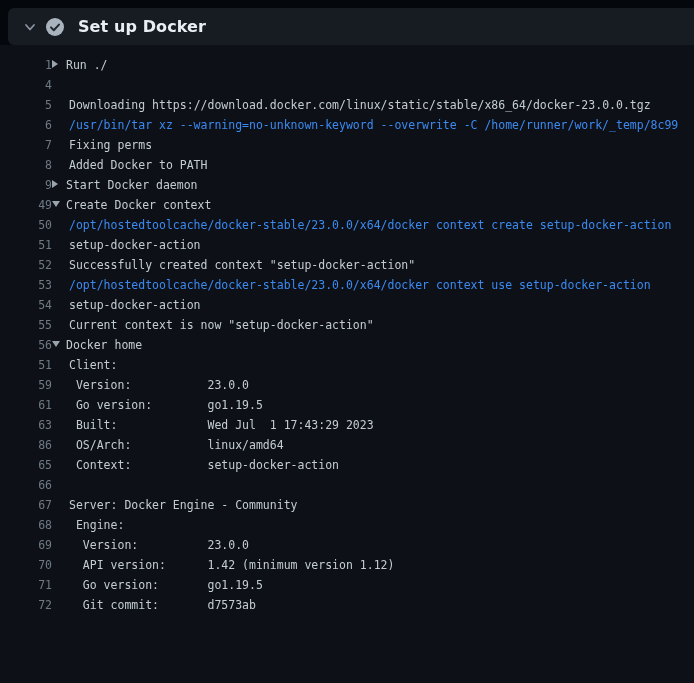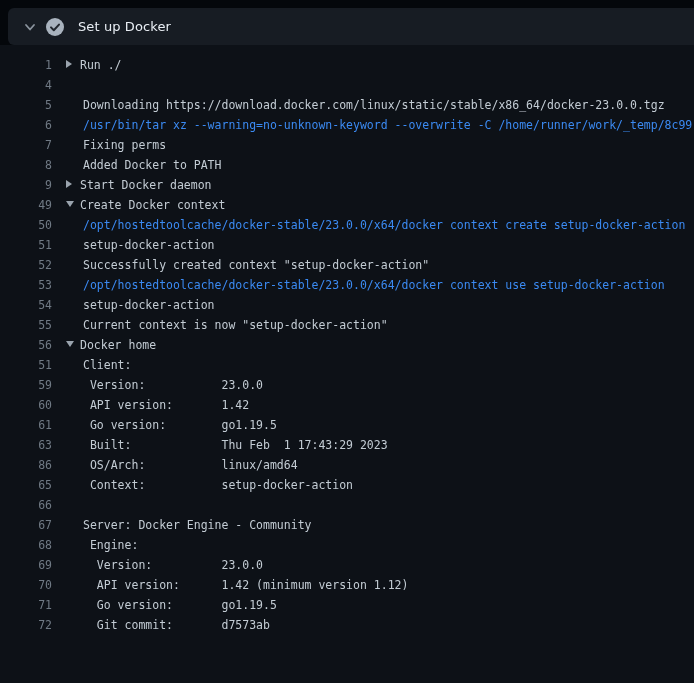--- a/index.html
+++ b/index.html
@@ -40,22 +40,22 @@
     justify-content: center;
   }
   .status-ic {
     width: 18px;
     height: 18px;
     margin-right: 14px;
     display: inline-flex;
   }
   .step-title {
     color: var(--title, #e9eef4);
-    font-size: 13px;
-    font-weight: 400;
+    font-size: 16px;
+    font-weight: 700;
     letter-spacing: 0.1px;
   }
   
   .log {
     position: absolute;
     top: 45px;
     left: 0;
     right: 0;
     bottom: 0;
     background: var(--log-bg, #0d1117);
@@ -72,21 +72,20 @@
   }
   .num {
     width: 52px;
     flex: 0 0 52px;
     text-align: right;
     color: var(--line-number, #707a85);
     text-decoration: none;
     cursor: pointer;
   }
   .content {
-    margin-left: 14px;
     color: var(--text, #c3ccd4);
     white-space: pre;
   }
   .content.child { padding-left: 17px; }
   .content.cmd { color: var(--command, #3b8af2); }
   .content .lnk { text-underline-offset: 2px; }
   .tri-holder {
     display: inline-block;
     width: 14px;
   }
@@ -140,23 +139,22 @@
       <div class="row"><a class="num">49</a><div class="content"><span class="tri-holder"><i class="tri down"></i></span><span class="group-label">Create Docker context</span></div></div>
       <div class="row"><a class="num">50</a><div class="content child cmd">/opt/hostedtoolcache/docker-stable/23.0.0/x64/docker context create setup-docker-action</div></div>
       <div class="row"><a class="num">51</a><div class="content child">setup-docker-action</div></div>
       <div class="row"><a class="num">52</a><div class="content child">Successfully created context "setup-docker-action"</div></div>
       <div class="row"><a class="num">53</a><div class="content child cmd">/opt/hostedtoolcache/docker-stable/23.0.0/x64/docker context use setup-docker-action</div></div>
       <div class="row"><a class="num">54</a><div class="content child">setup-docker-action</div></div>
       <div class="row"><a class="num">55</a><div class="content child">Current context is now "setup-docker-action"</div></div>
       <div class="row"><a class="num">56</a><div class="content"><span class="tri-holder"><i class="tri down"></i></span><span class="group-label">Docker home</span></div></div>
       <div class="row"><a class="num">51</a><div class="content child">Client:</div></div>
       <div class="row"><a class="num">59</a><div class="content child"> Version:           23.0.0</div></div>
-      <div class="row"><a class="num">60</a><div class="content child"> API version:       1.42</div></div>
       <div class="row"><a class="num">61</a><div class="content child"> Go version:        go1.19.5</div></div>
-      <div class="row"><a class="num">63</a><div class="content child"> Built:             Thu Feb  1 17:43:29 2023</div></div>
+      <div class="row"><a class="num">63</a><div class="content child"> Built:             Wed Jul  1 17:43:29 2023</div></div>
       <div class="row"><a class="num">86</a><div class="content child"> OS/Arch:           linux/amd64</div></div>
       <div class="row"><a class="num">65</a><div class="content child"> Context:           setup-docker-action</div></div>
       <div class="row"><a class="num">66</a><div class="content child"></div></div>
       <div class="row"><a class="num">67</a><div class="content child">Server: Docker Engine - Community</div></div>
       <div class="row"><a class="num">68</a><div class="content child"> Engine:</div></div>
       <div class="row"><a class="num">69</a><div class="content child">  Version:          23.0.0</div></div>
       <div class="row"><a class="num">70</a><div class="content child">  API version:      1.42 (minimum version 1.12)</div></div>
       <div class="row"><a class="num">71</a><div class="content child">  Go version:       go1.19.5</div></div>
       <div class="row"><a class="num">72</a><div class="content child">  Git commit:       d7573ab</div></div>
     </div>

